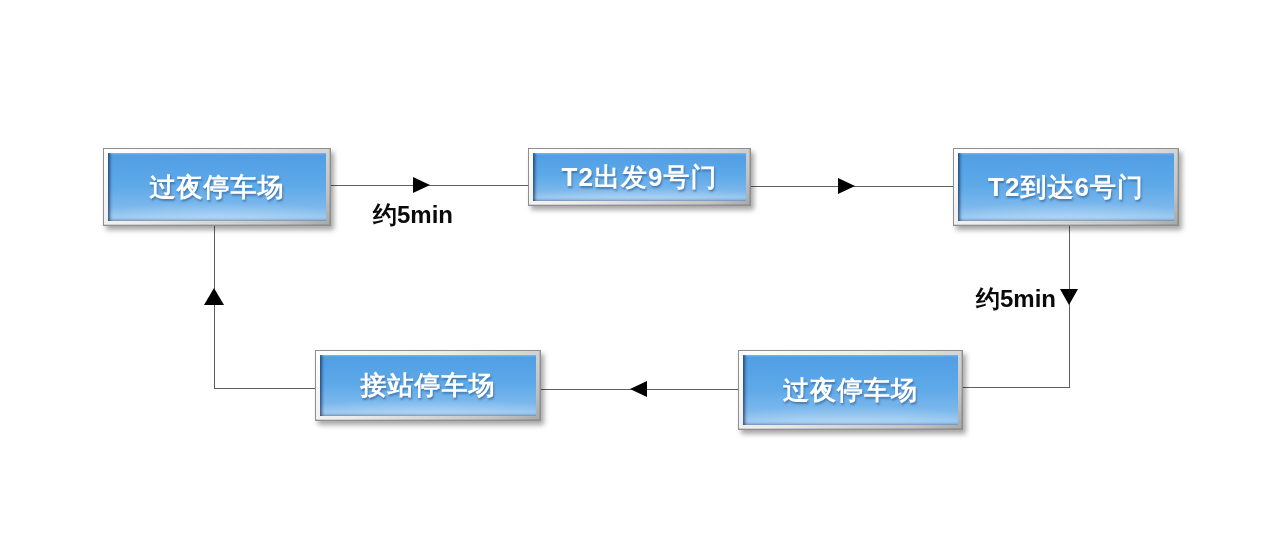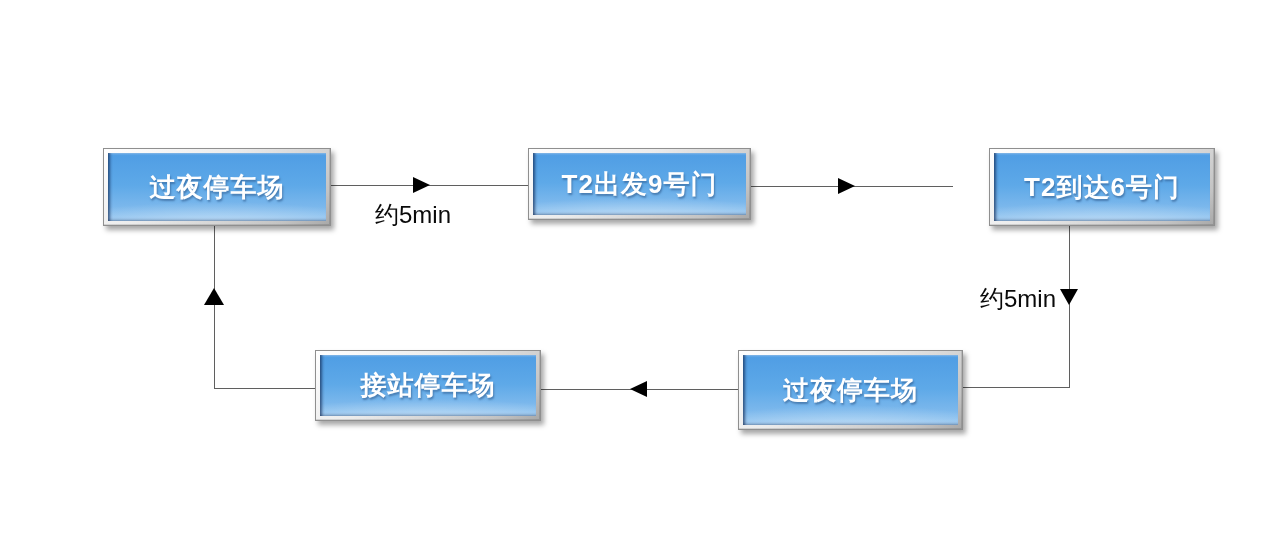--- a/index.html
+++ b/index.html
@@ -38,22 +38,22 @@
       inset 0 -3px 3px -2px rgba(12,32,74,0.40),
       inset 0 2px 2px -1px rgba(255,255,255,0.35);
     color: #ffffff;
     font-size: 26px;
     font-weight: bold;
     letter-spacing: 1px;
     text-shadow: 1px 2px 2px rgba(40,80,130,0.55);
     white-space: nowrap;
   }
   .node0 { left: 103px; top: 148px; width: 228px; height: 78px; }
-  .node1 { left: 528px; top: 148px; width: 223px; height: 72px; }
-  .node2 { left: 953px; top: 148px; width: 226px; height: 78px; margin-left: 36px; }
+  .node1 { left: 528px; top: 148px; width: 223px; height: 58px; }
+  .node2 { left: 953px; top: 148px; width: 226px; height: 78px; }
   .node3 { left: 738px; top: 350px; width: 225px; height: 80px; }
   .node4 { left: 315px; top: 350px; width: 226px; height: 71px; }
 
   
   .line { position: absolute; background: #5f5f5f; }
   .l1 { left: 331px;  top: 185px; width: 197px; height: 1px; }
   .l2 { left: 751px;  top: 186px; width: 202px; height: 1px; }
   .l3 { left: 1069px; top: 226px; width: 1px;   height: 161px; }
   .l4 { left: 962px;  top: 387px; width: 108px; height: 1px; }
   .l5 { left: 541px;  top: 389px; width: 197px; height: 1px; }
@@ -70,21 +70,21 @@
   .a2 { left: 838px;  top: 178px; }
   .a3 { left: 1060px; top: 289px; }
   .a4 { left: 630px;  top: 381px; }
   .a5 { left: 204px;  top: 288px; }
 
   
   .edge-label {
     position: absolute;
     color: #0a0a0a;
     font-size: 24px;
-    font-weight: normal;
+    font-weight: bold;
     white-space: nowrap;
   }
   .lab1 { left: 348px; top: 199px; width: 130px; text-align: center; }
   .lab2 { left: 928px; top: 283px; width: 128px; text-align: right; }
   .lab3 { left: 578px; top: 350px; width: 130px; text-align: center; }
 </style>
 </head>
 <body>
 
 <div class="stage">

